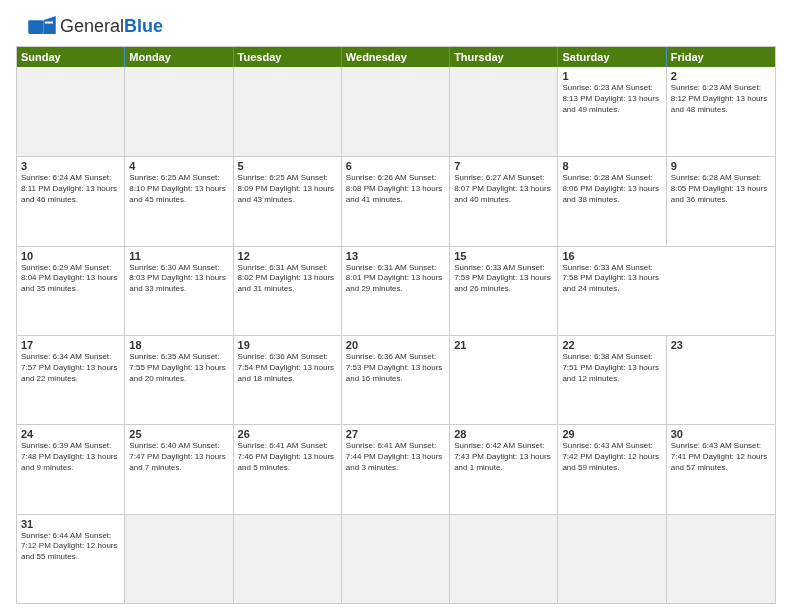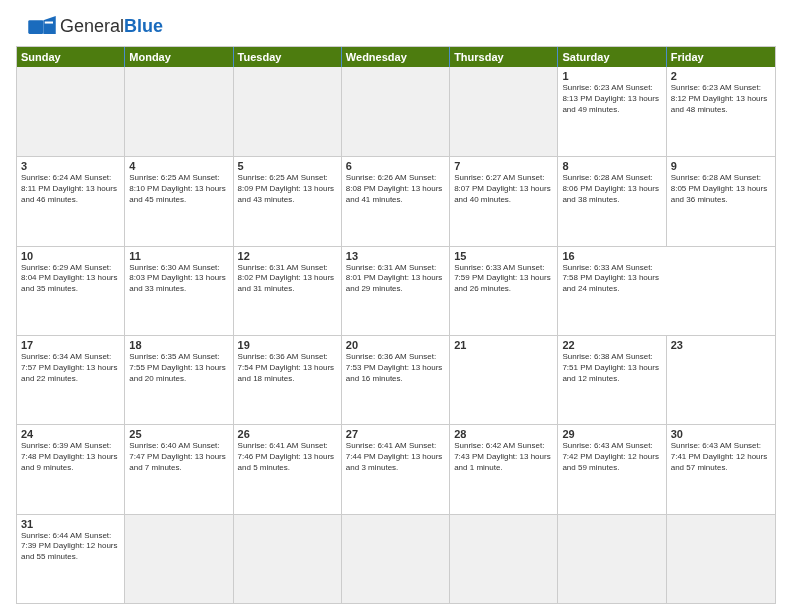--- a/index.html
+++ b/index.html
@@ -311,21 +311,21 @@
             <span class="day-num">30</span>
             <div class="day-info">Sunrise: 6:43 AM
 Sunset: 7:41 PM
 Daylight: 12 hours and 57 minutes.</div>
           </div>
         </div>
         <div class="week-row">
           <div class="day-cell">
             <span class="day-num">31</span>
             <div class="day-info">Sunrise: 6:44 AM
-Sunset: 7:39 PM
+Sunset: 7:12 PM
 Daylight: 12 hours and 55 minutes.</div>
           </div>
           <div class="day-cell empty"></div>
           <div class="day-cell empty"></div>
           <div class="day-cell empty"></div>
           <div class="day-cell empty"></div>
           <div class="day-cell empty"></div>
           <div class="day-cell empty"></div>
         </div>
       </div>

